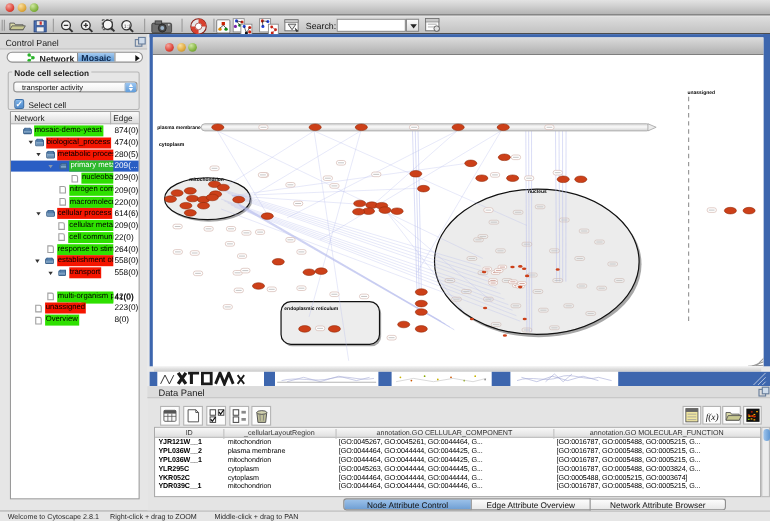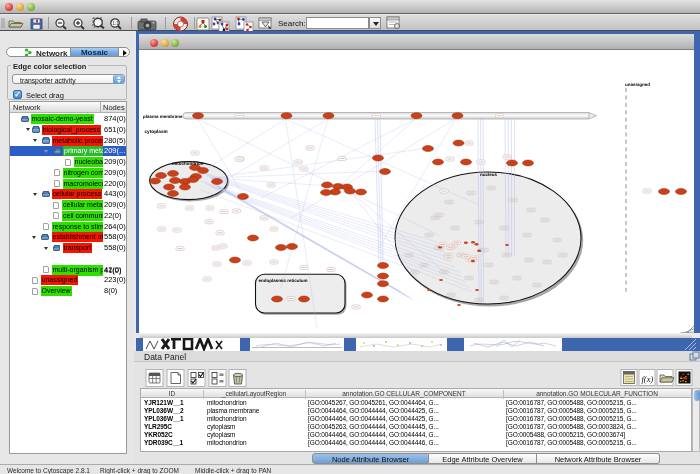--- a/index.html
+++ b/index.html
@@ -19,21 +19,21 @@
   background:linear-gradient(#dedede,#c2c2c2); border-bottom:1px solid #4c4c4c; }
 .tsep { position:absolute; top:2px; width:1px; height:12px; background:#9a9a9a; }
 
 
 #cpanel { left:0; top:32px; width:134px; height:432px; background:#e6e6e6; }
 #cpanel-header { position:absolute; left:0; top:0; width:134px; height:13px;
   background:#dadada; border-bottom:1px solid #c2c2c2; }
 #cpanel-header span { position:absolute; left:5px; top:2.5px; font-size:8px; color:#1c1c1c; }
 #tabs { position:absolute; left:6px; top:14.5px; width:124px; height:10px;
   background:#fdfdfd; border:1px solid #8e8e8e; border-radius:5px; overflow:hidden; }
-#tab-mosaic { position:absolute; left:63px; top:0; width:49px; height:10px;
+#tab-mosaic { position:absolute; left:63px; top:0; width:35px; height:10px;
   background:linear-gradient(#a8cdf2,#74a9dd 50%,#5f98d2); border-left:1px solid #8e8e8e; border-right:1px solid #8e8e8e; }
 #groupbox { position:absolute; left:7px; top:33px; width:120px; height:35px;
   border:1px solid #b5b5b5; border-radius:2px; }
 #grouplabel { position:absolute; left:11px; top:29.5px; background:#e6e6e6; padding:0 2px;
   font-size:7.5px; font-weight:bold; color:#222; }
 #dropdown { position:absolute; left:12px; top:42px; width:113px; height:10px;
   background:linear-gradient(#ffffff,#f0f0f0); border:1px solid #949494; border-radius:3px; }
 #dropdown .txt { position:absolute; left:7px; top:1.5px; font-size:6.8px; color:#111; }
 #stepper { position:absolute; right:0px; top:0px; width:11px; height:8.5px; border-radius:2px;
   background:linear-gradient(#9ec8f3,#5f9bd8); border-left:1px solid #7a9ec0; }
@@ -222,62 +222,69 @@
   <svg width="18" height="16" style="position:absolute;left:386px;top:0">
     <rect x="1" y="2" width="12" height="11" fill="#fdfdfd" stroke="#666" stroke-width="0.8"></rect>
     <rect x="1" y="2" width="12" height="3" fill="#c9c9c9" stroke="#666" stroke-width="0.5"></rect>
     <line x1="3" y1="7" x2="11" y2="7" stroke="#999" stroke-width="0.7"></line>
     <line x1="3" y1="9.5" x2="11" y2="9.5" stroke="#999" stroke-width="0.7"></line>
     <circle cx="11" cy="11" r="2.5" fill="#e0e0e0" stroke="#444" stroke-width="0.7"></circle>
   </svg>
 </div>
 
 <div class="abs" id="cpanel">
+  <div id="cpanel-header">
+      <span>Control Panel</span>
+    <svg width="11" height="11" style="position:absolute;left:122px;top:1px">
+      <rect x="1" y="3" width="6" height="6" fill="none" stroke="#667c9a" stroke-width="1"></rect>
+      <rect x="4" y="1" width="6" height="6" fill="#cfdceb" stroke="#667c9a" stroke-width="1"></rect>
+    </svg>
+  </div>
   <div id="tabs">
     <svg width="9" height="9" style="position:absolute;left:17px;top:0.5px">
       <circle cx="2.5" cy="2" r="1.6" fill="#2ab32a"></circle>
       <circle cx="6" cy="4.5" r="1.6" fill="#2ab32a"></circle>
       <circle cx="2.5" cy="7" r="1.6" fill="#2ab32a"></circle>
       <line x1="2.5" y1="2" x2="6" y2="4.5" stroke="#2ab32a" stroke-width="0.8"></line>
       <line x1="2.5" y1="7" x2="6" y2="4.5" stroke="#2ab32a" stroke-width="0.8"></line>
     </svg>
     <span style="position:absolute;left:29px;top:1px;font-size:8px;font-weight:bold;color:#222;">Network</span>
     <div id="tab-mosaic">
         <span style="position:absolute;left:0;top:0.5px;width:100%;text-align:center;font-size:8px;font-weight:bold;color:#102a50;">Mosaic</span>
       </div>
     <div style="position:absolute;left:116px;top:2px;width:0;height:0;border-top:3px solid transparent;border-bottom:3px solid transparent;border-left:4.5px solid #111;"></div>
   </div>
   <div id="groupbox"></div>
-  <div id="grouplabel">Edge color selection</div>
+  <div id="grouplabel">Node cell selection</div>
   <div id="dropdown">
     <div class="txt">transporter activity</div>
     <div id="stepper">
       <div style="position:absolute;left:2.5px;top:1px;width:0;height:0;border-left:2.5px solid transparent;border-right:2.5px solid transparent;border-bottom:3px solid #fff;"></div>
       <div style="position:absolute;left:2.5px;top:5px;width:0;height:0;border-left:2.5px solid transparent;border-right:2.5px solid transparent;border-top:3px solid #fff;"></div>
     </div>
   </div>
   <div id="checkbox">✓</div>
-  <div id="checklabel">Select drag</div>
+  <div id="checklabel">Select cell</div>
   <div id="treebox">
     <div id="treehead">
         <span class="c1">Network</span>
-        <span class="c2">Nodes</span>
+        <span class="c2">Edge</span>
         <div class="sep"></div>
       </div>
     <div id="treerows">
         <div class="trow" style="top:12px;">
           <div class="folder" style="left:11px"></div>
           <span class="lbl grn" style="left:20.5px;max-width:72.5px;">mosaic-demo-yeast</span>
           <span class="num" style="">874(0)</span>
         </div>
         <div class="trow" style="top:22.75px;">
           <div class="arr" style="left:16px;"></div>
           <div class="folder" style="left:22px"></div>
           <span class="lbl red" style="left:31.5px;max-width:61.5px;">biological_process</span>
-          <span class="num" style="">651(0)</span>
+          <span class="num" style="">474(0)</span>
         </div>
         <div class="trow" style="top:33.5px;">
           <div class="arr" style="left:23px;"></div>
           <div class="folder" style="left:32px"></div>
           <span class="lbl red" style="left:41.5px;max-width:51.5px;">metabolic process</span>
           <span class="num" style="">280(5)</span>
         </div>
         <div class="trow" style="top:44.25px;background:#2a5ec4;">
           <div class="arr" style="left:34px;border-top-color:#8a97ad;"></div>
           <div class="folder" style="left:43.5px"></div>
@@ -296,21 +303,21 @@
         </div>
         <div class="trow" style="top:76.5px;">
           <div class="file" style="left:44px"></div>
           <span class="lbl grn" style="left:52.5px;max-width:40.5px;">macromolecule</span>
           <span class="num" style="">220(0)</span>
         </div>
         <div class="trow" style="top:87.25px;">
           <div class="arr" style="left:23px;"></div>
           <div class="folder" style="left:32px"></div>
           <span class="lbl red" style="left:41.5px;max-width:51.5px;">cellular process</span>
-          <span class="num" style="">443(0)</span>
+          <span class="num" style="">614(6)</span>
         </div>
         <div class="trow" style="top:98px;">
           <div class="file" style="left:43px"></div>
           <span class="lbl grn" style="left:52px;max-width:41px;">cellular metabol</span>
           <span class="num" style="">209(0)</span>
         </div>
         <div class="trow" style="top:108.75px;">
           <div class="file" style="left:43px"></div>
           <span class="lbl grn" style="left:52px;max-width:41px;">cell communicat</span>
           <span class="num" style="">22(0)</span>
@@ -826,16 +833,16 @@
     <div style="left:3px;width:58px;font-weight:bold;">YDR039C__1</div>
     <div style="left:66px;width:96px;">mitochondrion</div>
     <div style="left:167px;width:194px;">[GO:0044464, GO:0044444, GO:0044446, G...</div>
     <div style="left:365px;width:184px;">[GO:0016787, GO:0005488, GO:0005215, G...</div>
   </div>
       </div>
   </div>
   <div id="dscroll">
       <div id="dthumb"></div>
     </div>
-  <div class="btab" style="left:178px;width:117px;border-radius:3px 0 0 3px;background:linear-gradient(#9dc2ea,#6f9fd4);font-weight:normal;">Node Attribute Browser</div>
+  <div class="btab" style="left:178px;width:117px;border-radius:3px 0 0 3px;background:linear-gradient(#9dc2ea,#6f9fd4);font-weight:normal;">Node Attribute Control</div>
   <div class="btab" style="left:295px;width:108px;border-left:none;">Edge Attribute Overview</div>
   <div class="btab" style="left:403px;width:123px;border-left:none;border-radius:0 3px 3px 0;">Network Attribute Browser</div>
 </div>
 
 </body></html>

